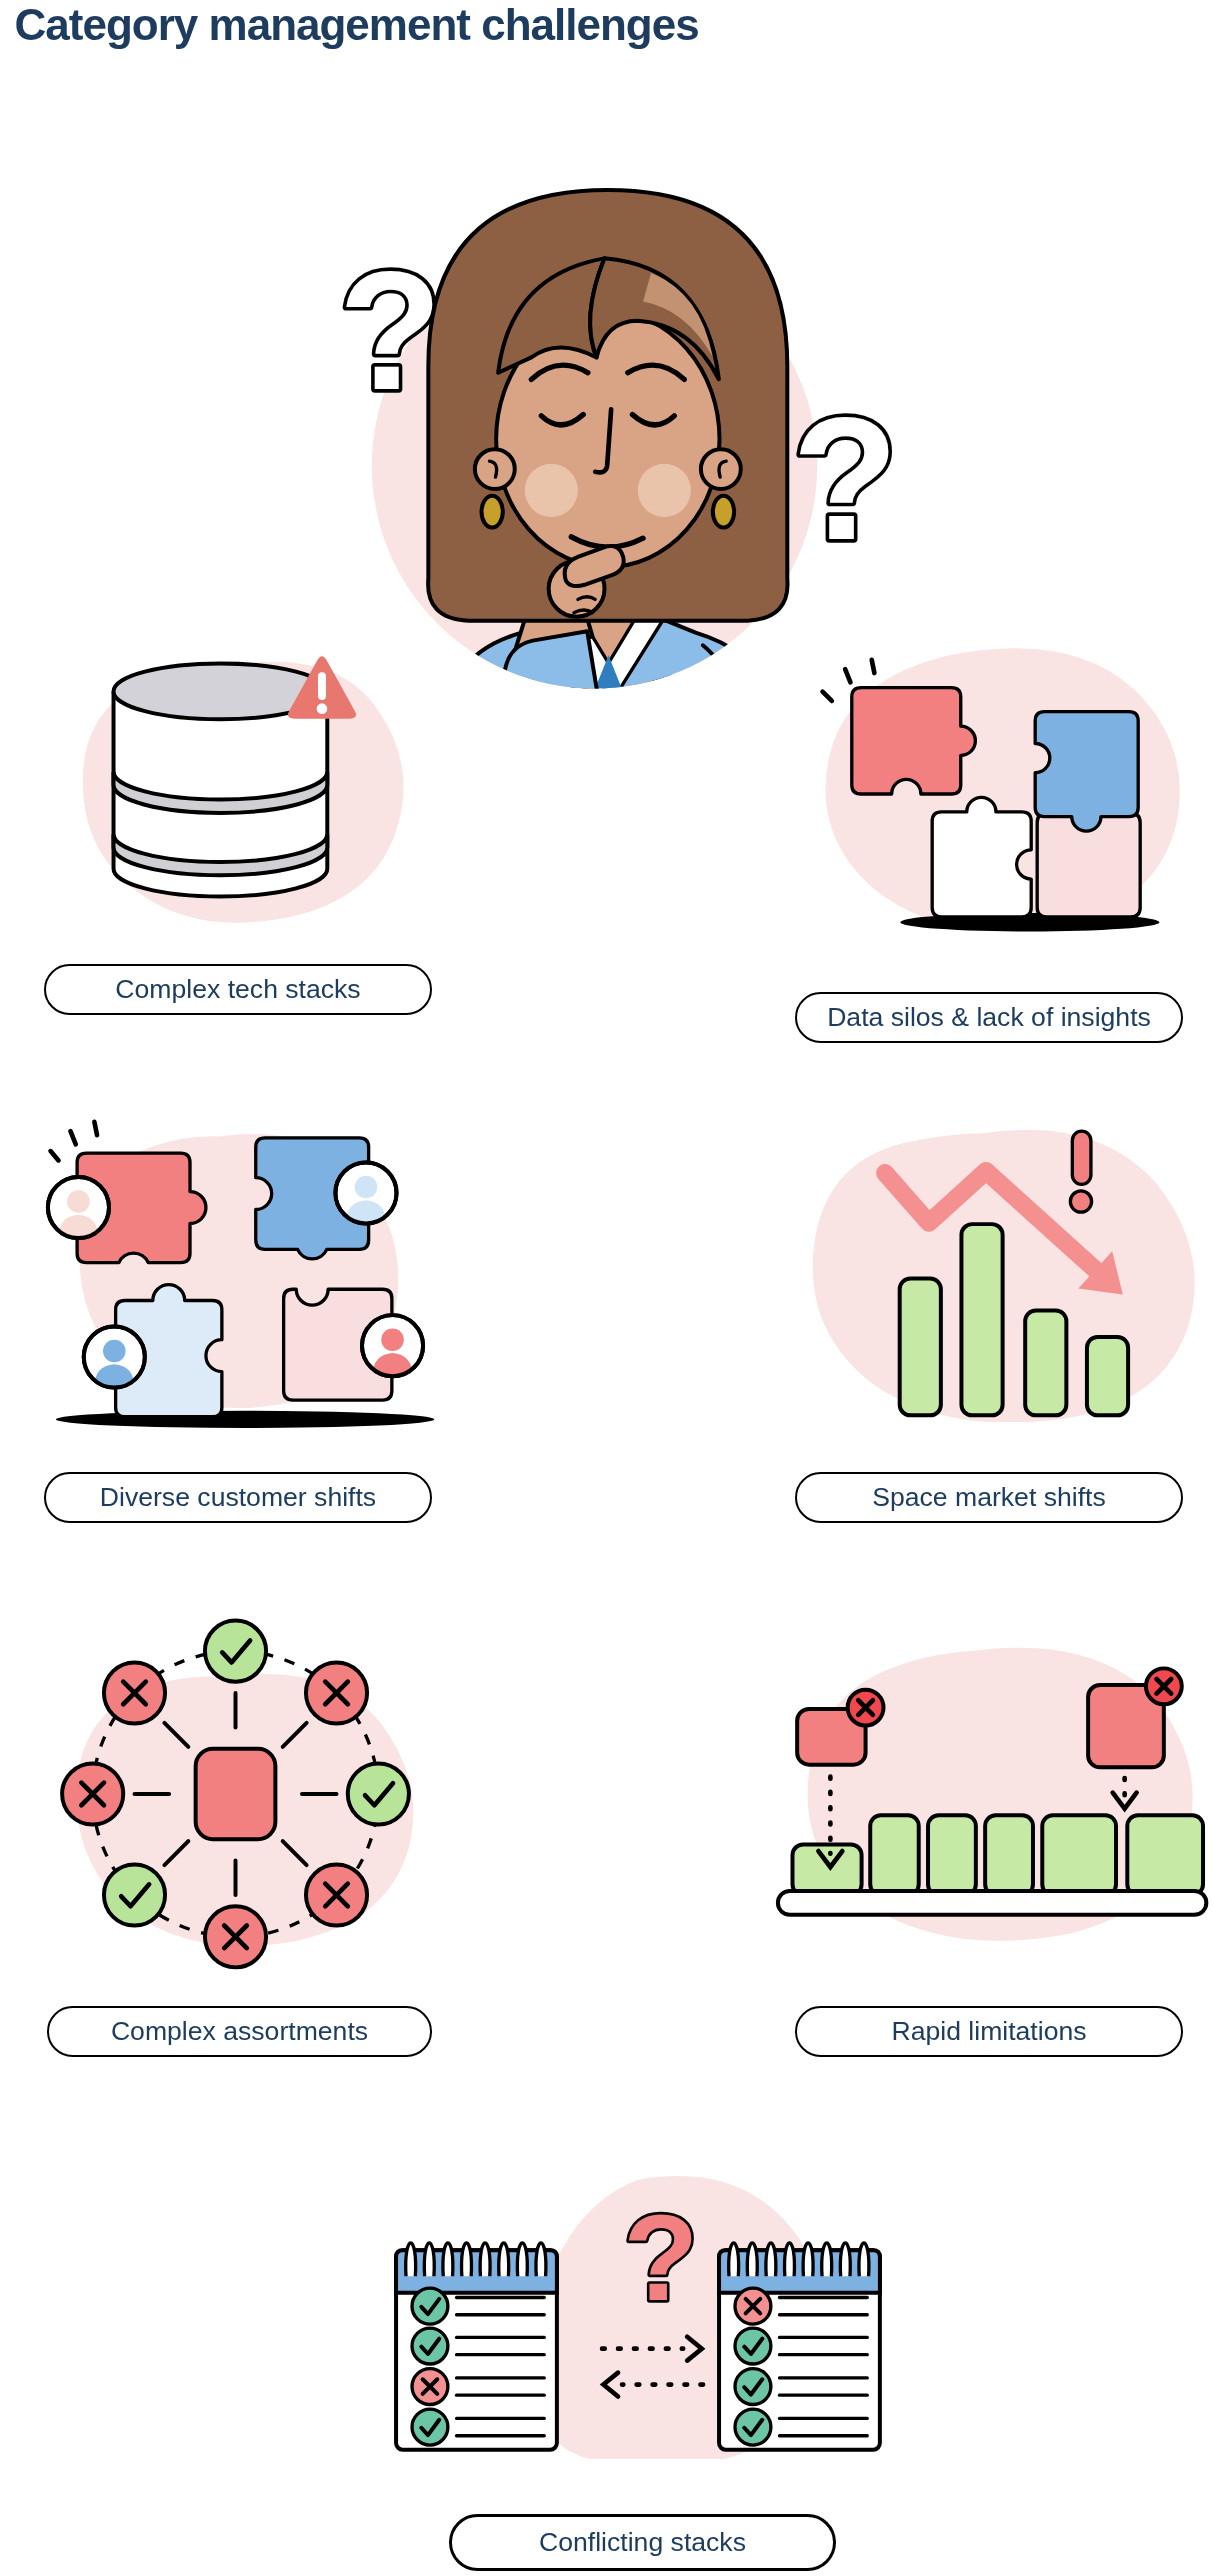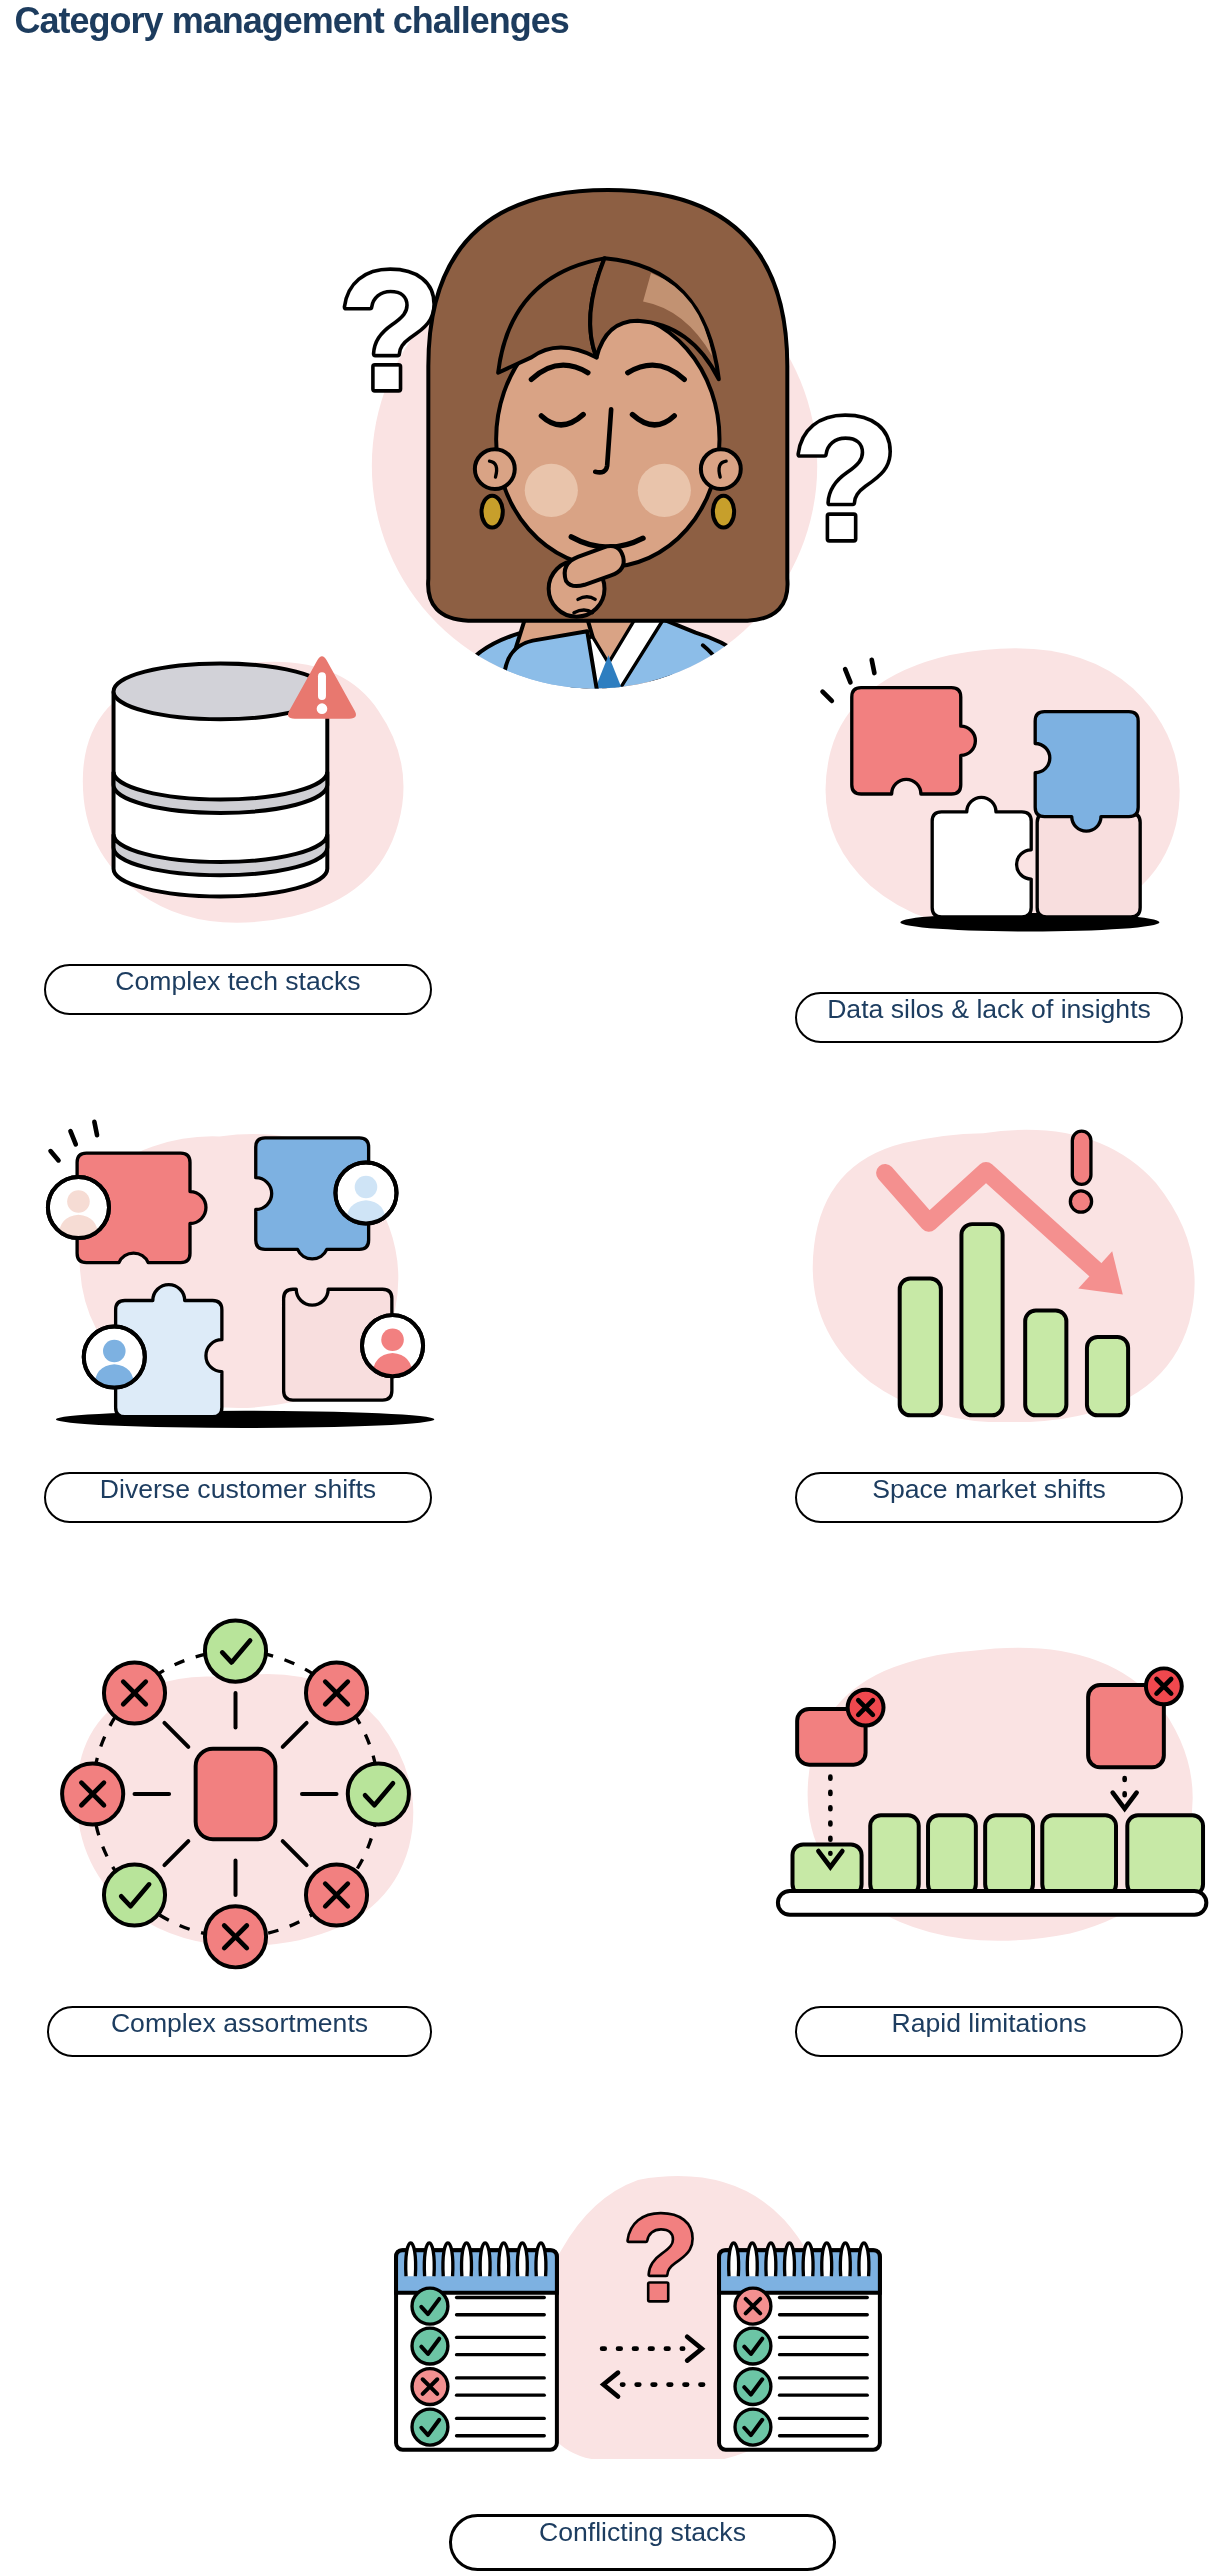--- a/index.html
+++ b/index.html
@@ -2,27 +2,27 @@
 <html style="--title-navy: #1d3c5e; --label-navy: #1d3d60;font-size:10.6px"><head>
 <meta charset="utf-8">
 <style>
   html,body{margin:0;padding:0}
   body{
     width:1212px;height:2576px;background:#ffffff;position:relative;overflow:hidden;
     font-family:"Liberation Sans",sans-serif;
   }
   #page-title{
     position:absolute;left:14.6px;top:0px;margin:0;
-    font-size:36px;font-weight:700;letter-spacing:-1px;
+    font-size:44px;font-weight:700;letter-spacing:-1px;
     color:var(--title-navy,#1d3c5e);
   }
   .art{position:absolute}
   .pill{
     position:absolute;height:47px;background:#fff;border:2.7px solid #000;border-radius:29px;
-    display:flex;align-items:flex-start;justify-content:center;
+    display:flex;align-items:center;justify-content:center;
     font-size:26.6px;color:var(--label-navy,#1d3d60);
   }
   #pill-b1{left:44px;top:964px;width:384px}
   #pill-b2{left:795px;top:992px;width:384px}
   #pill-c1{left:44px;top:1472px;width:384px}
   #pill-c2{left:795px;top:1472px;width:384px}
   #pill-d1{left:47px;top:2006px;width:381px}
   #pill-d2{left:795px;top:2006px;width:384px}
   #pill-e{left:449px;top:2514px;width:381px;height:51px;border-width:3.3px}
   #art-woman{left:292px;top:150px}

